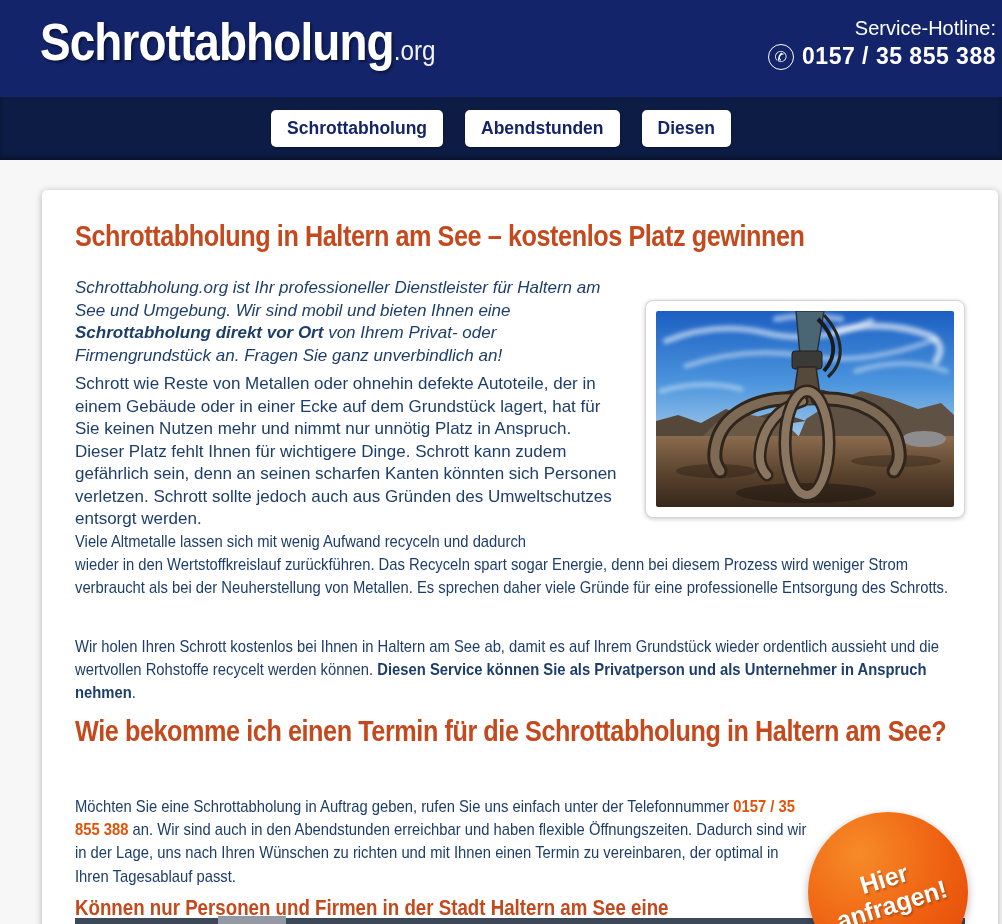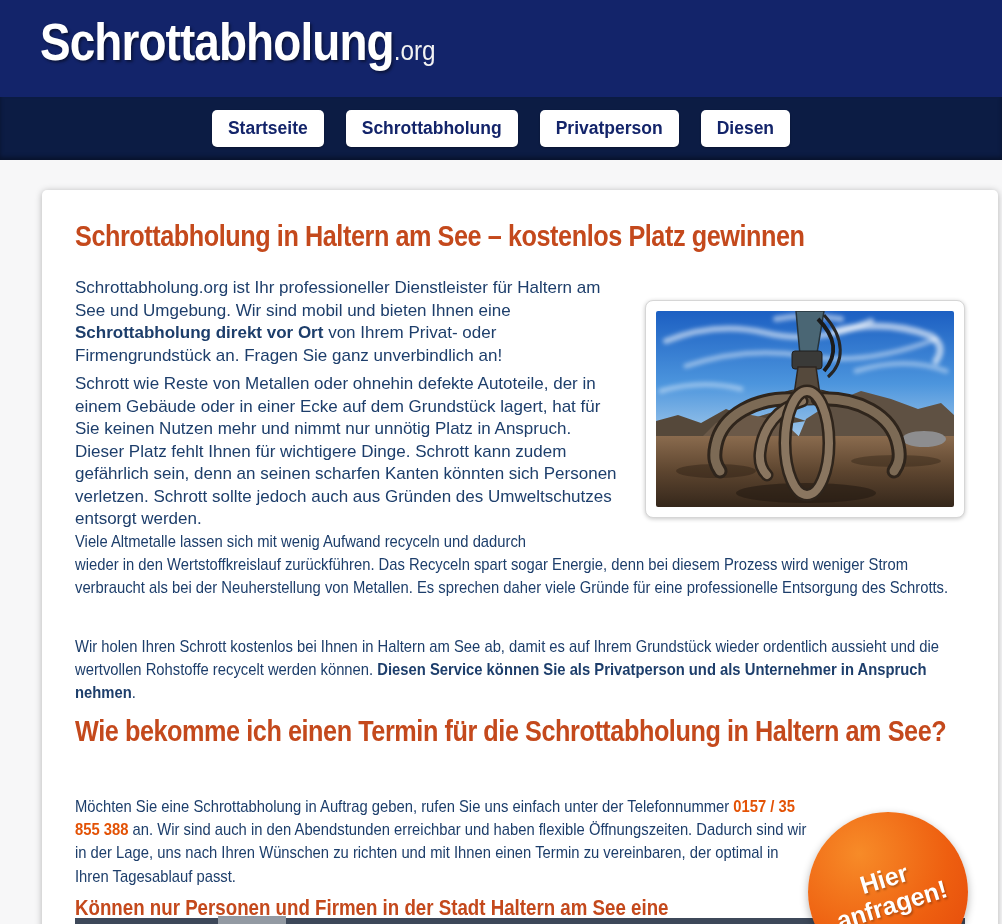--- a/index.html
+++ b/index.html
@@ -49,21 +49,21 @@
   }
   .card > *{ position:absolute; }
   .h-orange{ color:#c4491c; font-weight:bold; }
   h1.h-orange{ left:33px; top:30px; font-size:29px; white-space:nowrap;
     transform:scaleX(.87); transform-origin:0 0; letter-spacing:-.5px;}
   h2.h-orange{ left:33px; top:526px; font-size:29px; line-height:31px; width:1023px;
     transform:scaleX(.87); transform-origin:0 0; letter-spacing:-.5px;}
   h3.h-orange{ left:33px; top:706px; font-size:21.5px; white-space:nowrap;
     transform:scaleX(.87); transform-origin:0 0;}
   p{ font-size:17px; line-height:22.5px; color:#1d3e6b; }
-  .p1{ left:33px; top:87px;  width:548px; }
+  .p1{ left:33px; top:87px;  width:548px;font-style:italic; }
   .p2{ left:33px; top:183px; width:548px; }
   .cx{ transform:scaleX(.87); transform-origin:0 0; line-height:23.2px; }
   .p3{ left:33px; top:340px; width:1023px; }
   .p4{ left:33px; top:445px; width:1023px; }
   .p5{ left:33px; top:605px; width:851px; }
   b{ font-weight:bold; }
   .phone-inline{ color:#e35205; font-weight:bold; }
   
   .photo-frame{
     top:110px; right:33px; width:320px; height:218px;
@@ -87,26 +87,32 @@
   .cut-strip{ left:33px; top:728px; width:890px; height:9px; background:#3d4859; }
   .cut-strip .seg{ position:absolute; left:143px; top:-2px; width:68px; height:11px; background:#939aa3; }
 </style>
 </head>
 <body>
 
 <header class="site-header">
   <div class="logo">
     <span class="logo-main">Schrottabholung</span><span class="logo-suffix">.org</span>
   </div>
+  <div class="hotline">
+    <div class="hotline-label">Service-Hotline:</div>
+    <div class="hotline-row">
+      <span class="phone-circle">✆</span>
+      <span class="hotline-number">0157 / 35 855 388</span>
+    </div>
+  </div>
 </header>
 
 <nav class="main-nav">
-  <button class="nav-btn">Startseite</button>
   <button class="nav-btn">Schrottabholung</button>
-  <button class="nav-btn">Privatperson</button>
+  <button class="nav-btn">Abendstunden</button>
   <button class="nav-btn">Diesen</button>
 </nav>
 
 <main class="card">
 
   <h1 class="h-orange">Schrottabholung in Haltern am See – kostenlos Platz gewinnen</h1>
 
   <p class="p1"><span>Schrottabholung.org ist Ihr professioneller Dienstleister für Haltern am See und Umgebung. Wir sind mobil und bieten Ihnen eine </span><b>Schrottabholung direkt vor Ort</b><span> von Ihrem Privat- oder Firmengrundstück an. Fragen Sie ganz unverbindlich an!</span></p>
 
   <div class="photo-frame">

